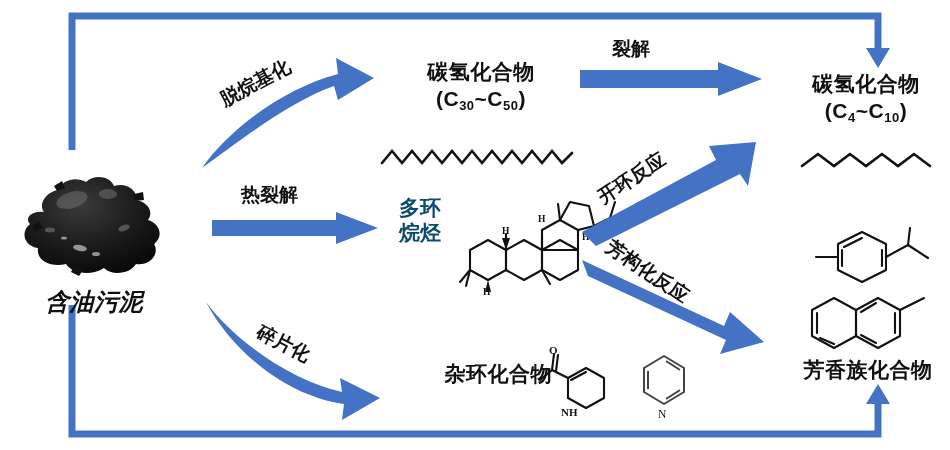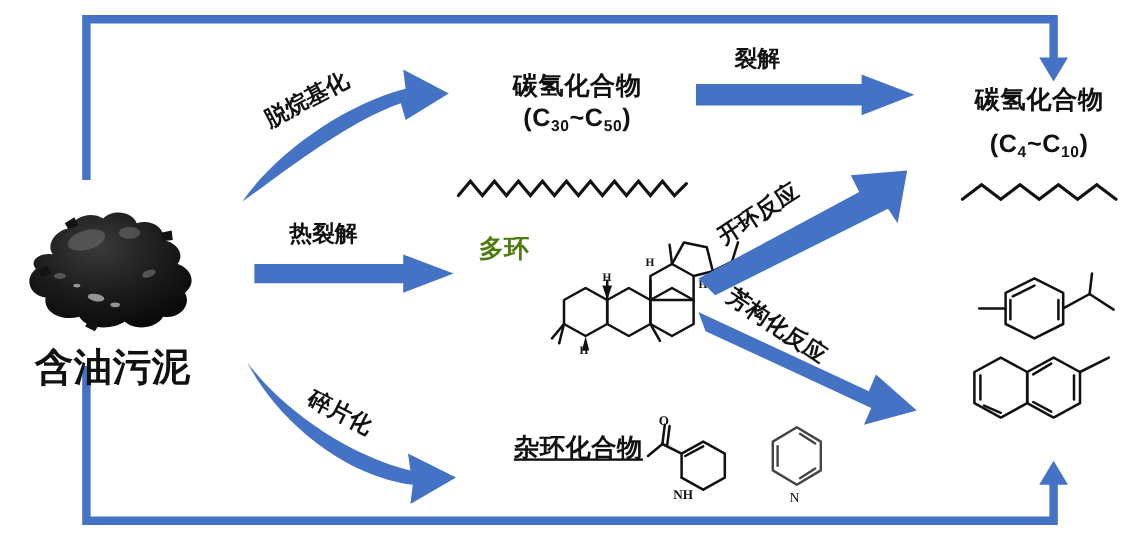--- a/index.html
+++ b/index.html
@@ -41,21 +41,21 @@
   .arrow-label {
     font-size: 19px;
     font-weight: bold;
     color: #111111;
     white-space: nowrap;
     transform-origin: left center;
   }
   .two-line {
     font-size: 21px;
     font-weight: bold;
-    color: #4d7c0f;
+    color: #0c4a6e;
     line-height: 1.18;
     text-align: center;
     white-space: nowrap;
   }
   svg { display: block; overflow: visible; }
   .sludge-wrap { width: 160px; height: 115px; }
 </style>
 </head>
 <body>
 
@@ -110,21 +110,21 @@
         <ellipse cx="82" cy="86" rx="4" ry="2"></ellipse>
         <ellipse cx="50" cy="70" rx="3" ry="1.6"></ellipse>
       </g>
       <g fill="#8a8a8a" opacity="0.5">
         <ellipse cx="110" cy="60" rx="6" ry="3" transform="rotate(-20 110 60)"></ellipse>
         <ellipse cx="36" cy="62" rx="5" ry="2.5"></ellipse>
       </g>
     </svg>
   </div>
 
-  <div class="abs cn-label node-title" style="left:14px; top:288px; width:160px; font-size:32px;">含油污泥</div>
+  <div class="abs cn-label node-title" style="left:14px; top:288px; width:160px; font-size:24px;font-style:italic;">含油污泥</div>
 
   <svg class="abs" style="left:196px; top:52px; width:190px; height:120px;">
     <path d="M 6 116 C 40 92, 92 50, 138 34 L 142 48 L 178 26 L 140 6 L 142 22
              C 88 36, 32 78, 6 116 Z" fill="#4472C4"></path>
   </svg>
   <div class="abs arrow-label" style="left:222px; top:88px; transform: rotate(-28deg);">脱烷基化</div>
 
   <svg class="abs" style="left:212px; top:212px; width:168px; height:36px;">
     <polygon points="0,8 124,8 124,0 166,16 124,32 124,24 0,24" fill="#4472C4"></polygon>
   </svg>
@@ -141,20 +141,21 @@
     <div class="cn-label node-sub" style="margin-top:3px;">
       <span>(C</span><sub>30</sub><span>~C</span><sub>50</sub><span>)</span>
     </div>
   </div>
   <svg class="abs" style="left:380px; top:145px; width:200px; height:26px;">
     <polyline points="2,18 12,6 22,18 32,6 42,18 52,6 62,18 72,6 82,18 92,6 102,18 112,6 122,18 132,6 142,18 152,6 162,18 172,6 182,18 192,8" fill="none" stroke="#111111" stroke-width="2.6" stroke-linejoin="miter" stroke-linecap="round"></polyline>
   </svg>
 
   <div class="abs two-line" style="left:380px; top:196px; width:80px;">
     <div>多环</div>
+    <div>烷烃</div>
   </div>
   <svg class="abs" style="left:458px; top:188px; width:160px; height:110px;">
     <g fill="none" stroke="#111111" stroke-width="2.1" stroke-linejoin="round" stroke-linecap="round">
 
       <polygon points="12,62 12,82 30,92 48,82 48,62 30,52"></polygon>
 
       <polygon points="48,62 48,82 66,92 84,82 84,62 66,52"></polygon>
 
       <polygon points="84,62 84,82 102,92 120,82 120,62 102,52"></polygon>
 
@@ -179,21 +180,21 @@
     </g>
     <g font-family="'Liberation Serif', serif" font-size="9.5" font-weight="bold" fill="#111111">
       <text x="25" y="107">H</text>
       <text x="44" y="46">H</text>
       <text x="80" y="34">H</text>
       <text x="124" y="52">H</text>
       <text x="140" y="50">H</text>
     </g>
   </svg>
 
-  <div class="abs cn-label node-title" style="left:402px; top:362px; width:160px; text-align:center;text-decoration:underline;">杂环化合物</div>
+  <div class="abs cn-label node-title" style="left:392px; top:362px; width:160px; text-align:right;">杂环化合物</div>
 
   <svg class="abs" style="left:538px; top:346px; width:92px; height:82px;">
     <g fill="none" stroke="#111111" stroke-width="2.1" stroke-linejoin="round" stroke-linecap="round">
 
       <polyline points="30,52 30,32 48,22 66,32 66,52 48,62"></polyline>
       <line x1="30" y1="52" x2="48" y2="62"></line>
 
       <line x1="33" y1="34" x2="48" y2="26"></line>
 
       <line x1="30" y1="32" x2="14" y2="24"></line>
@@ -227,21 +228,21 @@
   </svg>
   <div class="abs arrow-label" style="left:600px; top:186px; transform: rotate(-33deg);">开环反应</div>
 
   <svg class="abs" style="left:578px; top:248px; width:210px; height:112px;">
     <path d="M 4 12 L 146 78 L 152 64 L 186 94 L 142 106 L 148 92 L 10 28 Z" fill="#4472C4"></path>
   </svg>
   <div class="abs arrow-label" style="left:608px; top:232px; transform: rotate(34deg);">芳构化反应</div>
 
   <div class="abs" style="left:782px; top:72px; width:168px;">
     <div class="cn-label node-title">碳氢化合物</div>
-    <div class="cn-label node-sub" style="margin-top:13px;">
+    <div class="cn-label node-sub" style="margin-top:3px;">
       <span>(C</span><sub>4</sub><span>~C</span><sub>10</sub><span>)</span>
     </div>
   </div>
   <svg class="abs" style="left:800px; top:148px; width:140px; height:26px;">
     <polyline points="2,18 18,6 34,18 50,6 66,18 82,6 98,18 114,6 130,18" fill="none" stroke="#111111" stroke-width="2.6" stroke-linejoin="miter" stroke-linecap="round"></polyline>
   </svg>
 
   <svg class="abs" style="left:810px; top:228px; width:130px; height:66px;">
     <g fill="none" stroke="#111111" stroke-width="2.1" stroke-linejoin="round" stroke-linecap="round">
       <polygon points="28,16 52,4 76,16 76,42 52,54 28,42"></polygon>
@@ -264,14 +265,15 @@
       <line x1="17" y1="23" x2="17" y2="43"></line>
       <line x1="20" y1="48" x2="34" y2="54"></line>
       <line x1="61" y1="22" x2="76" y2="13"></line>
       <line x1="95" y1="23" x2="95" y2="43"></line>
       <line x1="76" y1="53" x2="61" y2="45"></line>
 
       <line x1="100" y1="20" x2="124" y2="8"></line>
     </g>
   </svg>
 
+  <div class="abs cn-label node-title" style="left:786px; top:358px; width:164px;">芳香族化合物</div>
 
 </div>
 
 </body></html>

